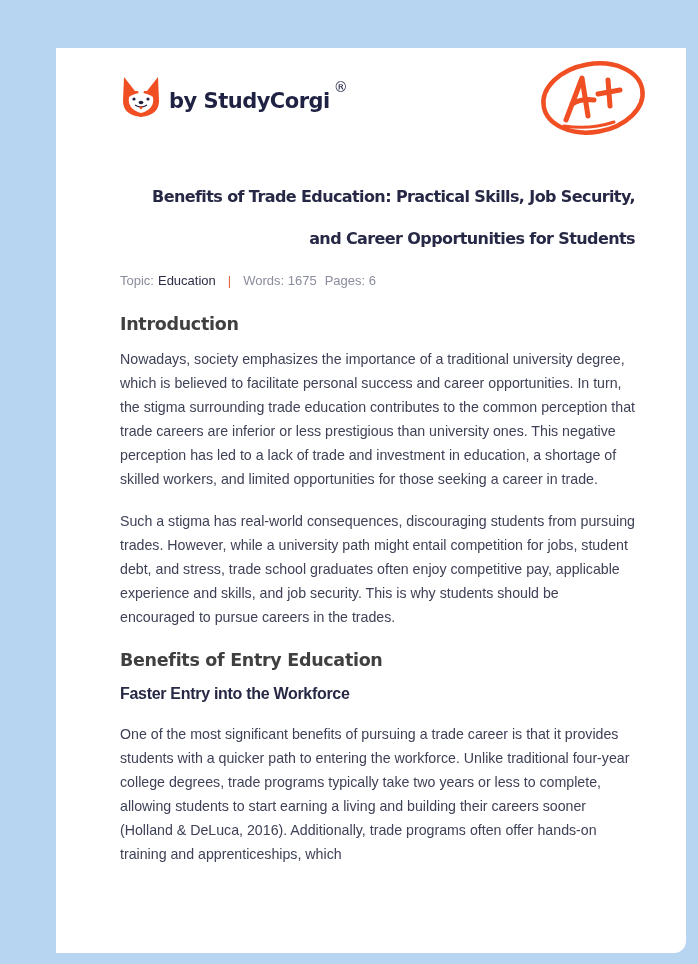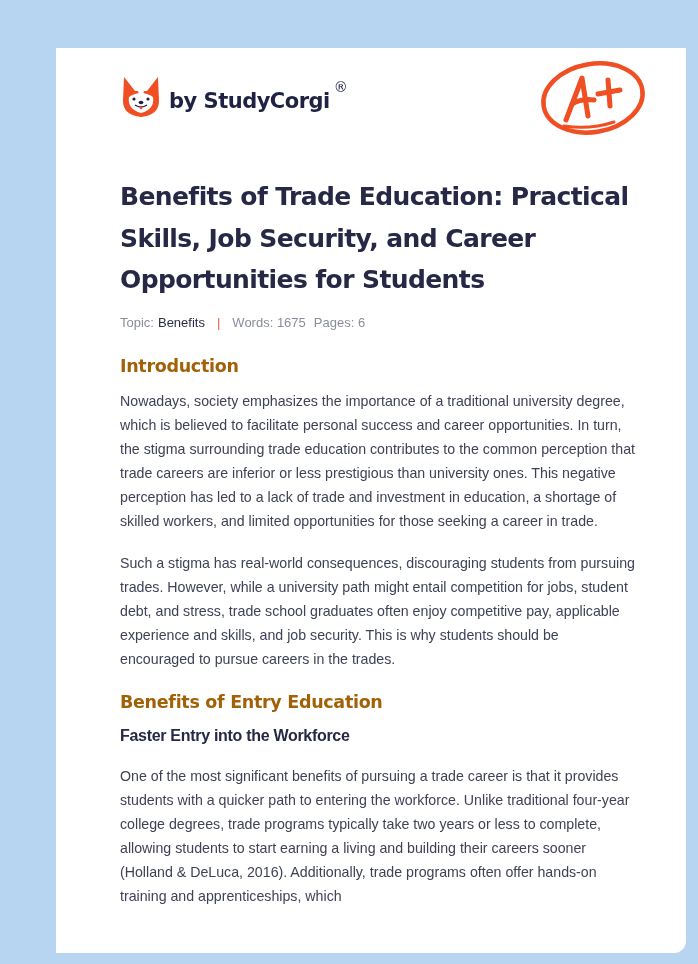--- a/index.html
+++ b/index.html
@@ -21,29 +21,29 @@
   .logo-icon { width: 40px; height: 44px; }
   .logo-text {
     margin-left: 8px; font-family: "DejaVu Sans", sans-serif; font-weight: bold;
     font-size: 21px; color: #1f2243; letter-spacing: -0.5px; margin-top: 8px;
   }
   .logo-reg { font-family: "DejaVu Sans", sans-serif; font-size: 14px; color: #1f2243; position: relative; top: -10px; margin-left: 4px; }
   .grade { position: absolute; left: 482px; top: 10px; width: 110px; height: 80px; }
   .content { position: absolute; left: 64px; top: 128px; width: 515px; }
   h1 {
     margin: 0; font-family: "DejaVu Sans", sans-serif; font-weight: bold;
-    font-size: 25px; line-height: 41.5px; color: #262845; letter-spacing: -0.6px;
+    font-size: 16px; line-height: 41.5px; color: #262845; letter-spacing: -0.6px; text-align: right;
   }
   .meta { margin-top: 14px; font-size: 13px; color: #8a8d9c; display: flex; align-items: flex-end; }
   .meta .topic-val { color: #2b2d45; margin-left: 4px; }
   .meta .sep { color: #e0683a; margin: 0 12px; }
   .meta .pages { margin-left: 8px; }
   h2 {
     margin: 0; font-family: "DejaVu Sans", sans-serif; font-weight: bold;
-    font-size: 17.5px; color: #a16207; letter-spacing: -0.3px;
+    font-size: 17.5px; color: #404040; letter-spacing: -0.3px;
   }
   h3 {
     margin: 0; font-family: Liberation Sans, sans-serif; font-weight: bold;
     font-size: 16px; color: #262845; letter-spacing: -0.3px;
   }
   p {
     margin: 0; font-size: 14.2px; line-height: 24px; color: #3f4257;
   }
   .intro-h { margin-top: 26px; }
   .p1 { margin-top: 13px; }
@@ -76,21 +76,21 @@
       <path d="M28 62 L44 20 L50 58 M34 46 Q44 40 56 42" fill="none" stroke="#f04e23" stroke-width="5" stroke-linecap="round" stroke-linejoin="round"></path>
       <path d="M60 36 L82 32 M70 22 L72 48" fill="none" stroke="#f04e23" stroke-width="5" stroke-linecap="round"></path>
       <path d="M26 68 Q52 72 76 64" fill="none" stroke="#f04e23" stroke-width="3" stroke-linecap="round"></path>
     </svg>
   </div>
 
   <div class="content">
     <h1>Benefits of Trade Education: Practical Skills, Job Security, and Career Opportunities for Students</h1>
     <div class="meta">
       <span>Topic:</span>
-      <span class="topic-val">Benefits</span>
+      <span class="topic-val">Education</span>
       <span class="sep">|</span>
       <span>Words: 1675</span>
       <span class="pages">Pages: 6</span>
     </div>
 
     <h2 class="intro-h">Introduction</h2>
     <p class="p1">Nowadays, society emphasizes the importance of a traditional university degree, which is believed to facilitate personal success and career opportunities. In turn, the stigma surrounding trade education contributes to the common perception that trade careers are inferior or less prestigious than university ones. This negative perception has led to a lack of trade and investment in education, a shortage of skilled workers, and limited opportunities for those seeking a career in trade.</p>
     <p class="p2">Such a stigma has real-world consequences, discouraging students from pursuing trades. However, while a university path might entail competition for jobs, student debt, and stress, trade school graduates often enjoy competitive pay, applicable experience and skills, and job security. This is why students should be encouraged to pursue careers in the trades.</p>
 
     <h2 class="benefits-h">Benefits of Entry Education</h2>

